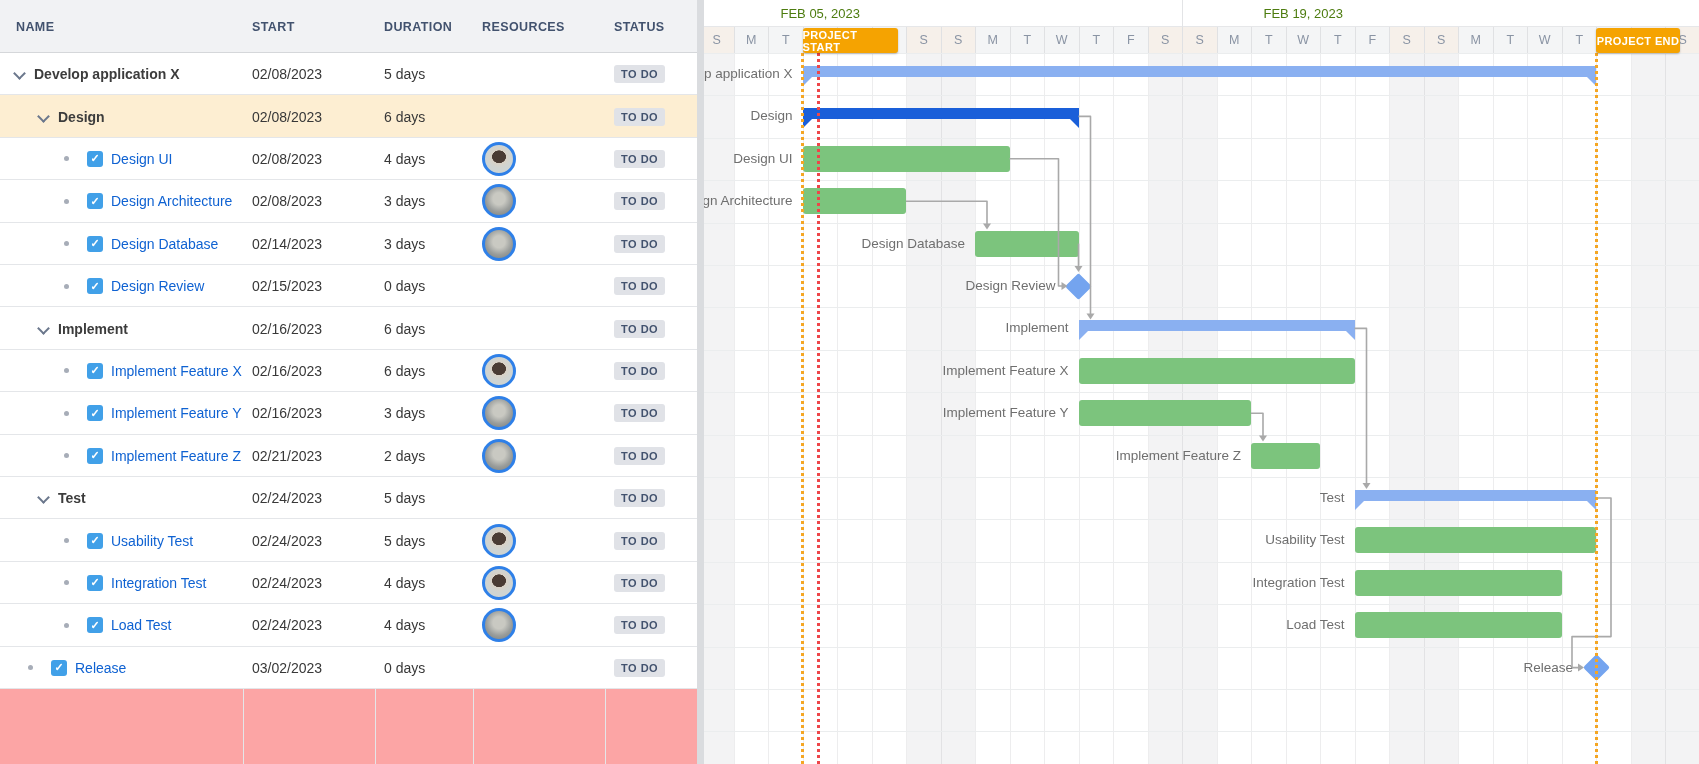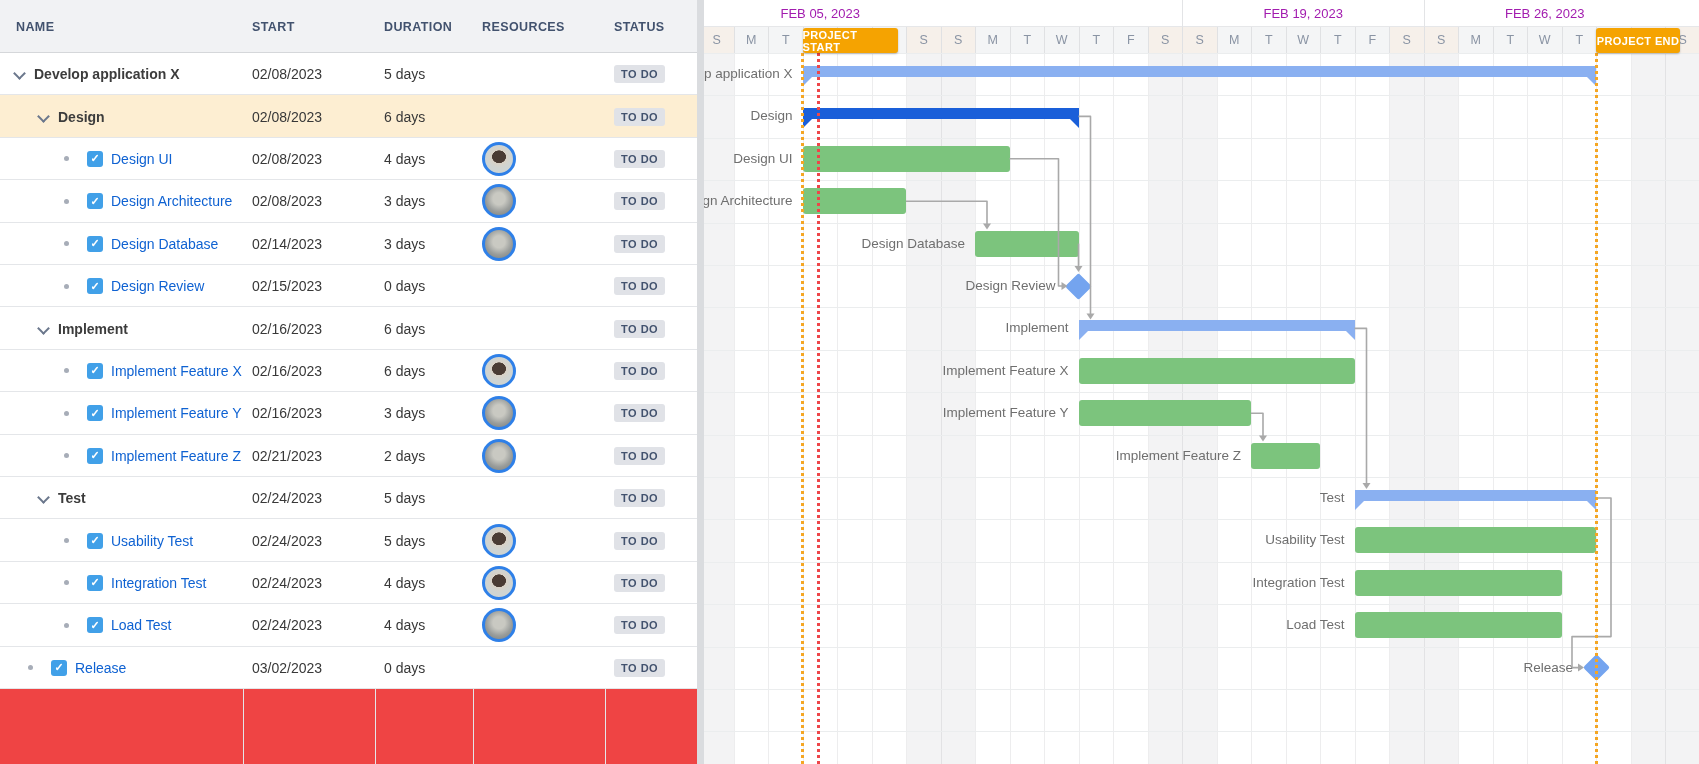--- a/index.html
+++ b/index.html
@@ -1,21 +1,21 @@
 <!DOCTYPE html>
 <html><head>
 <meta charset="utf-8">
 <style>
   * { margin:0; padding:0; box-sizing:border-box; }
   html,body { width:1699px; height:764px; overflow:hidden; background:#fff;
     font-family:"Liberation Sans", sans-serif; }
   #app { position:relative; width:1699px; height:764px; background:#fff; }
 
   
-  #table { position:absolute; left:0; top:0; width:697px; height:764px; background:#ef4444; }
+  #table { position:absolute; left:0; top:0; width:697px; height:764px; background:#fca5a5; }
   #table-header { position:absolute; left:0; top:0; width:697px; height:53px;
     background:#f1f2f4; border-bottom:1px solid #d5d7da; z-index:5; }
   .th { position:absolute; top:0; height:53px; display:flex; align-items:center;
     font-size:12.5px; font-weight:700; color:#42526e; letter-spacing:.4px; }
   .colline { position:absolute; top:0; width:1px; height:764px; background:#e4e6e9; z-index:1; }
   .trow { position:absolute; left:0; width:697px; height:43px; background:#fff;
     border-bottom:1px solid #e4e6e9; z-index:2; }
   .trow.hl { background:#fdeed2; }
   .cell { position:absolute; top:0; height:42px; display:flex; align-items:center;
     font-size:14px; color:#383838; }
@@ -52,21 +52,21 @@
   #conn { position:absolute; left:0; top:0; z-index:4; }
   .marker-line { position:absolute; top:53px; height:711px; width:0; z-index:5; }
   .marker-badge { position:absolute; top:28px; height:25px; border-radius:3px; color:#fff;
     font-size:11px; font-weight:700; letter-spacing:.4px; display:flex; align-items:center;
     justify-content:center; z-index:7; box-shadow:0 1px 2px rgba(0,0,0,.25); }
 
   
   #chart-weekrow { position:absolute; left:0; top:0; width:995px; height:27px; background:#fff;
     border-bottom:1px solid #e6e7e9; z-index:6; }
   .wk-label { position:absolute; top:0; height:27px; display:flex; align-items:center; justify-content:center;
-    font-size:13px; color:#a21caf; border-left:1px solid #e3e4e6; }
+    font-size:13px; color:#4d7c0f; border-left:1px solid #e3e4e6; }
   #chart-dayrow { position:absolute; left:0; top:27px; width:995px; height:26px; z-index:6;
     border-bottom:1px solid #d9dbdd; }
   .day-cell { position:absolute; top:0; height:26px; display:flex; align-items:center; justify-content:center;
     font-size:12.5px; color:#8a94a4; border-left:1px solid #e0e1e3; background:#f4f5f6; }
   .day-cell.we { background:#f6f0ea; }
 </style>
 </head>
 <body>
 
 <div id="app">
@@ -403,21 +403,20 @@
         <path d="M874,663.6 L874,671.6 L880,667.6 Z" fill="#a9a9a9"></path>
       </svg>
     <div id="chart-markers">
         <div class="marker-line" style="left: 97px; border-left: 3px dotted rgb(245, 166, 35);"></div>
         <div class="marker-line" style="left: 112.525px; border-left: 3px dotted rgb(238, 70, 73);"></div>
         <div class="marker-line" style="left: 890.5px; border-left: 3px dotted rgb(245, 166, 35);"></div>
       </div>
     <div id="chart-weekrow">
         <div class="wk-label" style="left: -5px; width: 241.5px;">FEB 05, 2023</div>
         <div class="wk-label" style="left: 478px; width: 241.5px;">FEB 19, 2023</div>
-        <div class="wk-label" style="left: 719.5px; width: 241.5px;">FEB 26, 2023</div>
       </div>
     <div id="chart-dayrow">
         <div class="day-cell we" style="left: -5px; width: 34.5px;">S</div>
         <div class="day-cell" style="left: 29.5px; width: 34.5px;">M</div>
         <div class="day-cell" style="left: 64px; width: 34.5px;">T</div>
         <div class="day-cell" style="left: 98.5px; width: 34.5px;">W</div>
         <div class="day-cell" style="left: 133px; width: 34.5px;">T</div>
         <div class="day-cell" style="left: 167.5px; width: 34.5px;">F</div>
         <div class="day-cell we" style="left: 202px; width: 34.5px;">S</div>
         <div class="day-cell we" style="left: 236.5px; width: 34.5px;">S</div>

